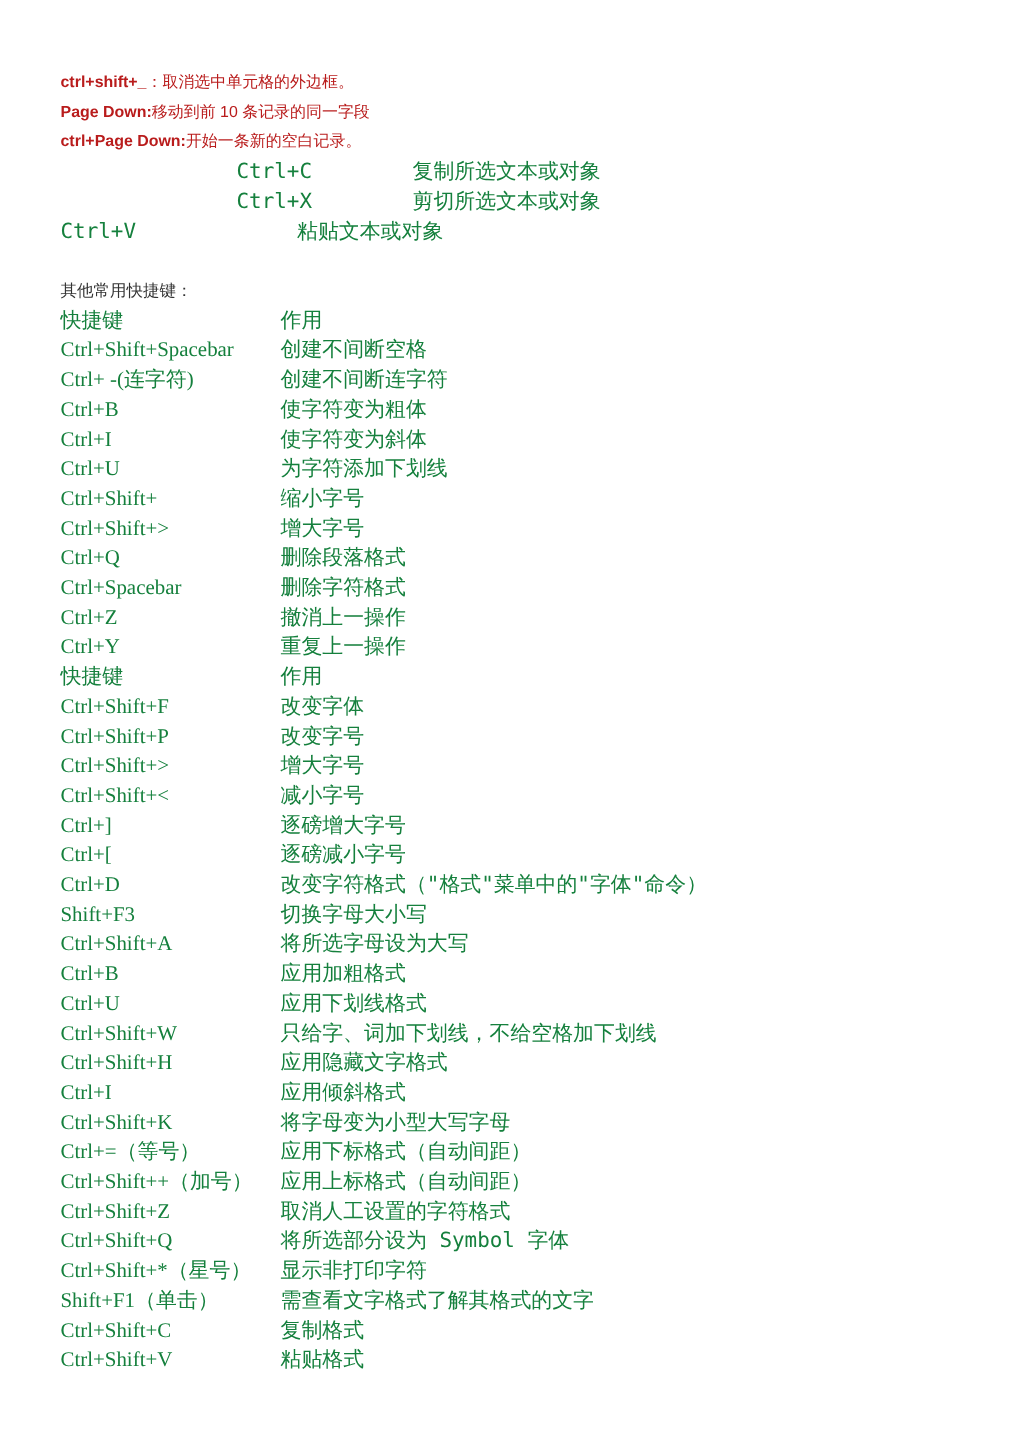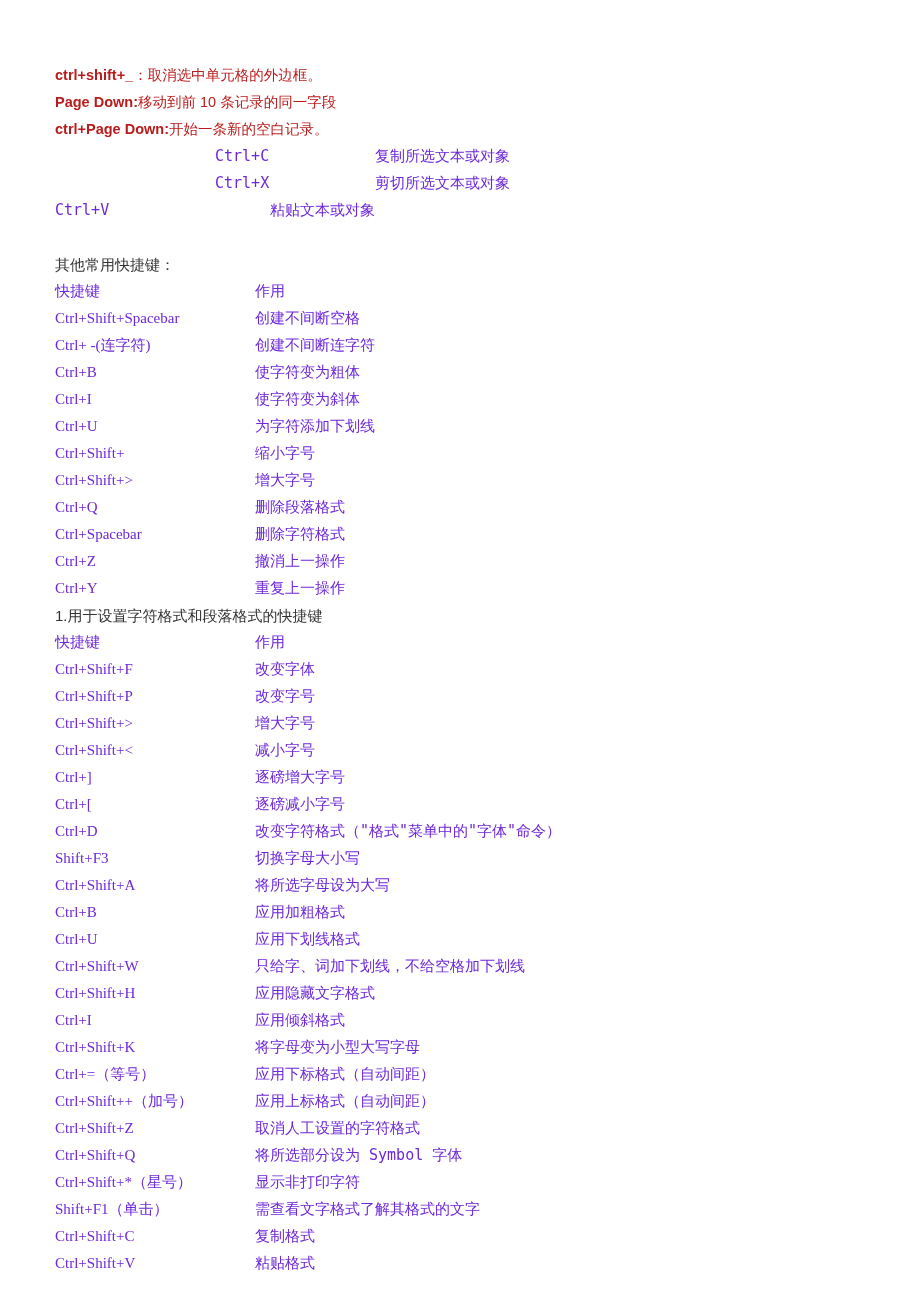--- a/index.html
+++ b/index.html
@@ -20,23 +20,23 @@
       font-size: 14.5px;
       line-height: 27px;
       font-family: Arial, "Microsoft YaHei", sans-serif;
       color: #b91c1c;
     }
     .intro-line .bold-key {
       font-weight: bold;
     }
     .mono-block {
       font-family: "SimSun", "NSimSun", "宋体", monospace;
-      font-size: 15px;
+      font-size: 19px;
       line-height: 27px;
-      color: #6d28d9;
+      color: #15803d;
     }
     .row {
       display: flex;
     }
     .col-key {
       width: 200px;
       flex-shrink: 0;
       white-space: pre;
       font-family: Liberation Serif, serif;
     }
@@ -142,21 +142,20 @@
           <span class="col-key">Ctrl+Z</span>
           <span class="col-desc">撤消上一操作</span>
         </div>
         <div class="row">
           <span class="col-key">Ctrl+Y</span>
           <span class="col-desc">重复上一操作</span>
         </div>
       </div>
   </div>
 
-  <div class="section-line">1.用于设置字符格式和段落格式的快捷键</div>
 
   <div class="mono-block">
     <div class="row">
       <span class="col-key">快捷键</span>
         <span class="col-desc">作用</span>
     </div>
     <div id="list2-container">
         <div class="row">
           <span class="col-key">Ctrl+Shift+F</span>
           <span class="col-desc">改变字体</span>

